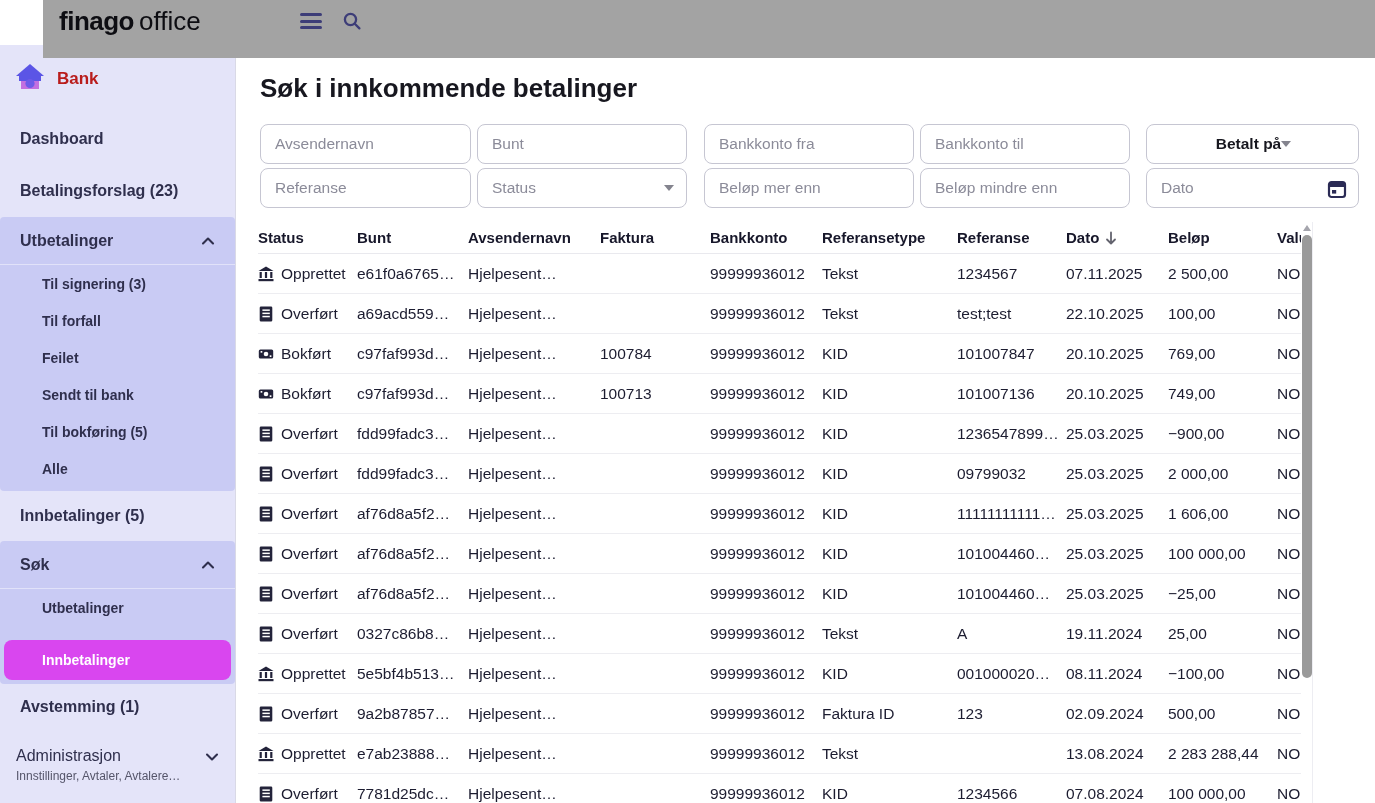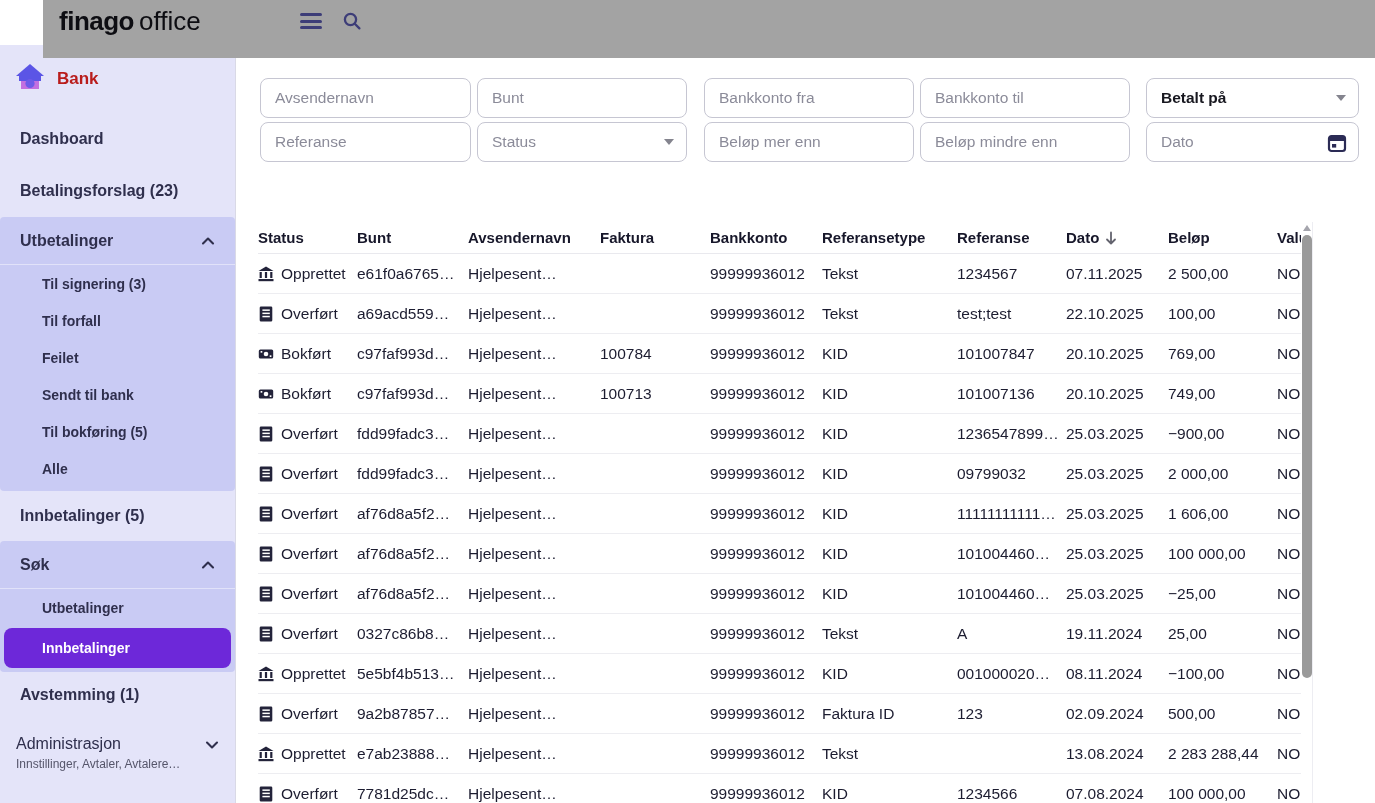--- a/index.html
+++ b/index.html
@@ -22,22 +22,22 @@
     background:#e4e4f9; border-right:1px solid #d9d9e6; color:#2f2f4d; }
   .sb-bank { display:flex; align-items:center; gap:11px; padding:18px 16px 0 14px; height:50px; cursor:pointer; }
   .sb-bank .lbl { color:#b91c1c; font-size:17px; font-weight:700; }
   .sb-item { padding:0 20px; height:52px; display:flex; align-items:center; justify-content:space-between;
     font-weight:600; font-size:16px; cursor:pointer; }
   .sb-item.first { margin-top:18px; }
   .sb-group { background:#c9cbf4; border-radius:4px; padding-bottom:4px; }
   .sb-group .group-head { height:48px; border-bottom:1px solid rgba(255,255,255,0.45); }
   .sb-sub { padding:0 16px 0 42px; height:37px; display:flex; align-items:center;
     font-weight:600; font-size:14px; cursor:pointer; }
-  .sb-sub.selected { margin:2px 4px 0 4px; padding-left:38px; height:40px; border-radius:8px;
-    background:#6d28d9; color:#fff; font-weight:700; }
+  .sb-sub.selected { margin:14px 4px 0 4px; padding-left:38px; height:40px; border-radius:8px;
+    background:#d946ef; color:#fff; font-weight:700; }
   .sb-item.mid { height:50px; }
   .sb-item.avst { height:46px; }
   .sb-admin { margin-top:14px; padding:0 16px; cursor:pointer; position:relative; }
   .sb-admin .al { font-size:16px; font-weight:400; line-height:24px; }
   .sb-admin .asub { font-size:12px; color:#55556a; line-height:16px; white-space:nowrap; }
   .sb-admin .chev { position:absolute; right:16px; top:8px; }
   .chev { display:inline-flex; width:14px; height:10px; }
 
   
   .main { position:absolute; left:237px; top:45px; right:0; bottom:0; background:#fff; }
@@ -53,21 +53,21 @@
   .f-box input::placeholder { color:#8b8b99; opacity:1; }
   .f-select { justify-content:space-between; padding:0 12px 0 14px; cursor:pointer; }
   .f-select .dark { color:#17171f; font-weight:600; }
   .f-select .gray { color:#8b8b99; }
   .caret { width:0; height:0; border-left:5px solid transparent; border-right:5px solid transparent;
     border-top:6px solid #84848e; }
   .w1 { width:211px; margin-right:6px; }
   .w2 { width:210px; margin-right:17px; }
   .w3 { width:210px; margin-right:6px; }
   .w4 { width:210px; margin-right:16px; }
-  .w5 { width:213px; }
+  .w5 { width:213px;justify-content:center; }
   .f-date { position:relative; }
   .f-date input { padding-right:40px; }
   .cal-icon { position:absolute; right:11px; top:10px; width:20px; height:20px; cursor:pointer; }
 
   
   .table-wrap { position:absolute; left:21px; top:177px; width:1055px; bottom:0;
     overflow:hidden; border-right:1px solid #ededf2; }
   .thead { display:flex; height:32px; align-items:center; border-bottom:1px solid #e9e9ee;
     font-size:15px; font-weight:700; color:#17172a; }
   .trow { display:flex; height:40px; align-items:center; border-bottom:1px solid #ededf1;
@@ -189,20 +189,21 @@
     <span class="chev">
         <svg width="14" height="10" viewBox="0 0 14 10" fill="none">
           <path d="M2 2.5 L7 7.5 L12 2.5" stroke="#2f2f4d" stroke-width="2.1" stroke-linecap="round" stroke-linejoin="round"></path>
         </svg>
       </span>
   </div>
 </aside>
 
 <main class="main">
   <div class="top-strip"></div>
+  <h1 class="page-title">Søk i innkommende betalinger</h1>
 
   <div class="filters">
     <div class="f-row">
       <div class="f-box w1">
         <input type="text" placeholder="Avsendernavn" style="">
       </div>
       <div class="f-box w2">
         <input type="text" placeholder="Bunt" style="">
       </div>
       <div class="f-box w3">

